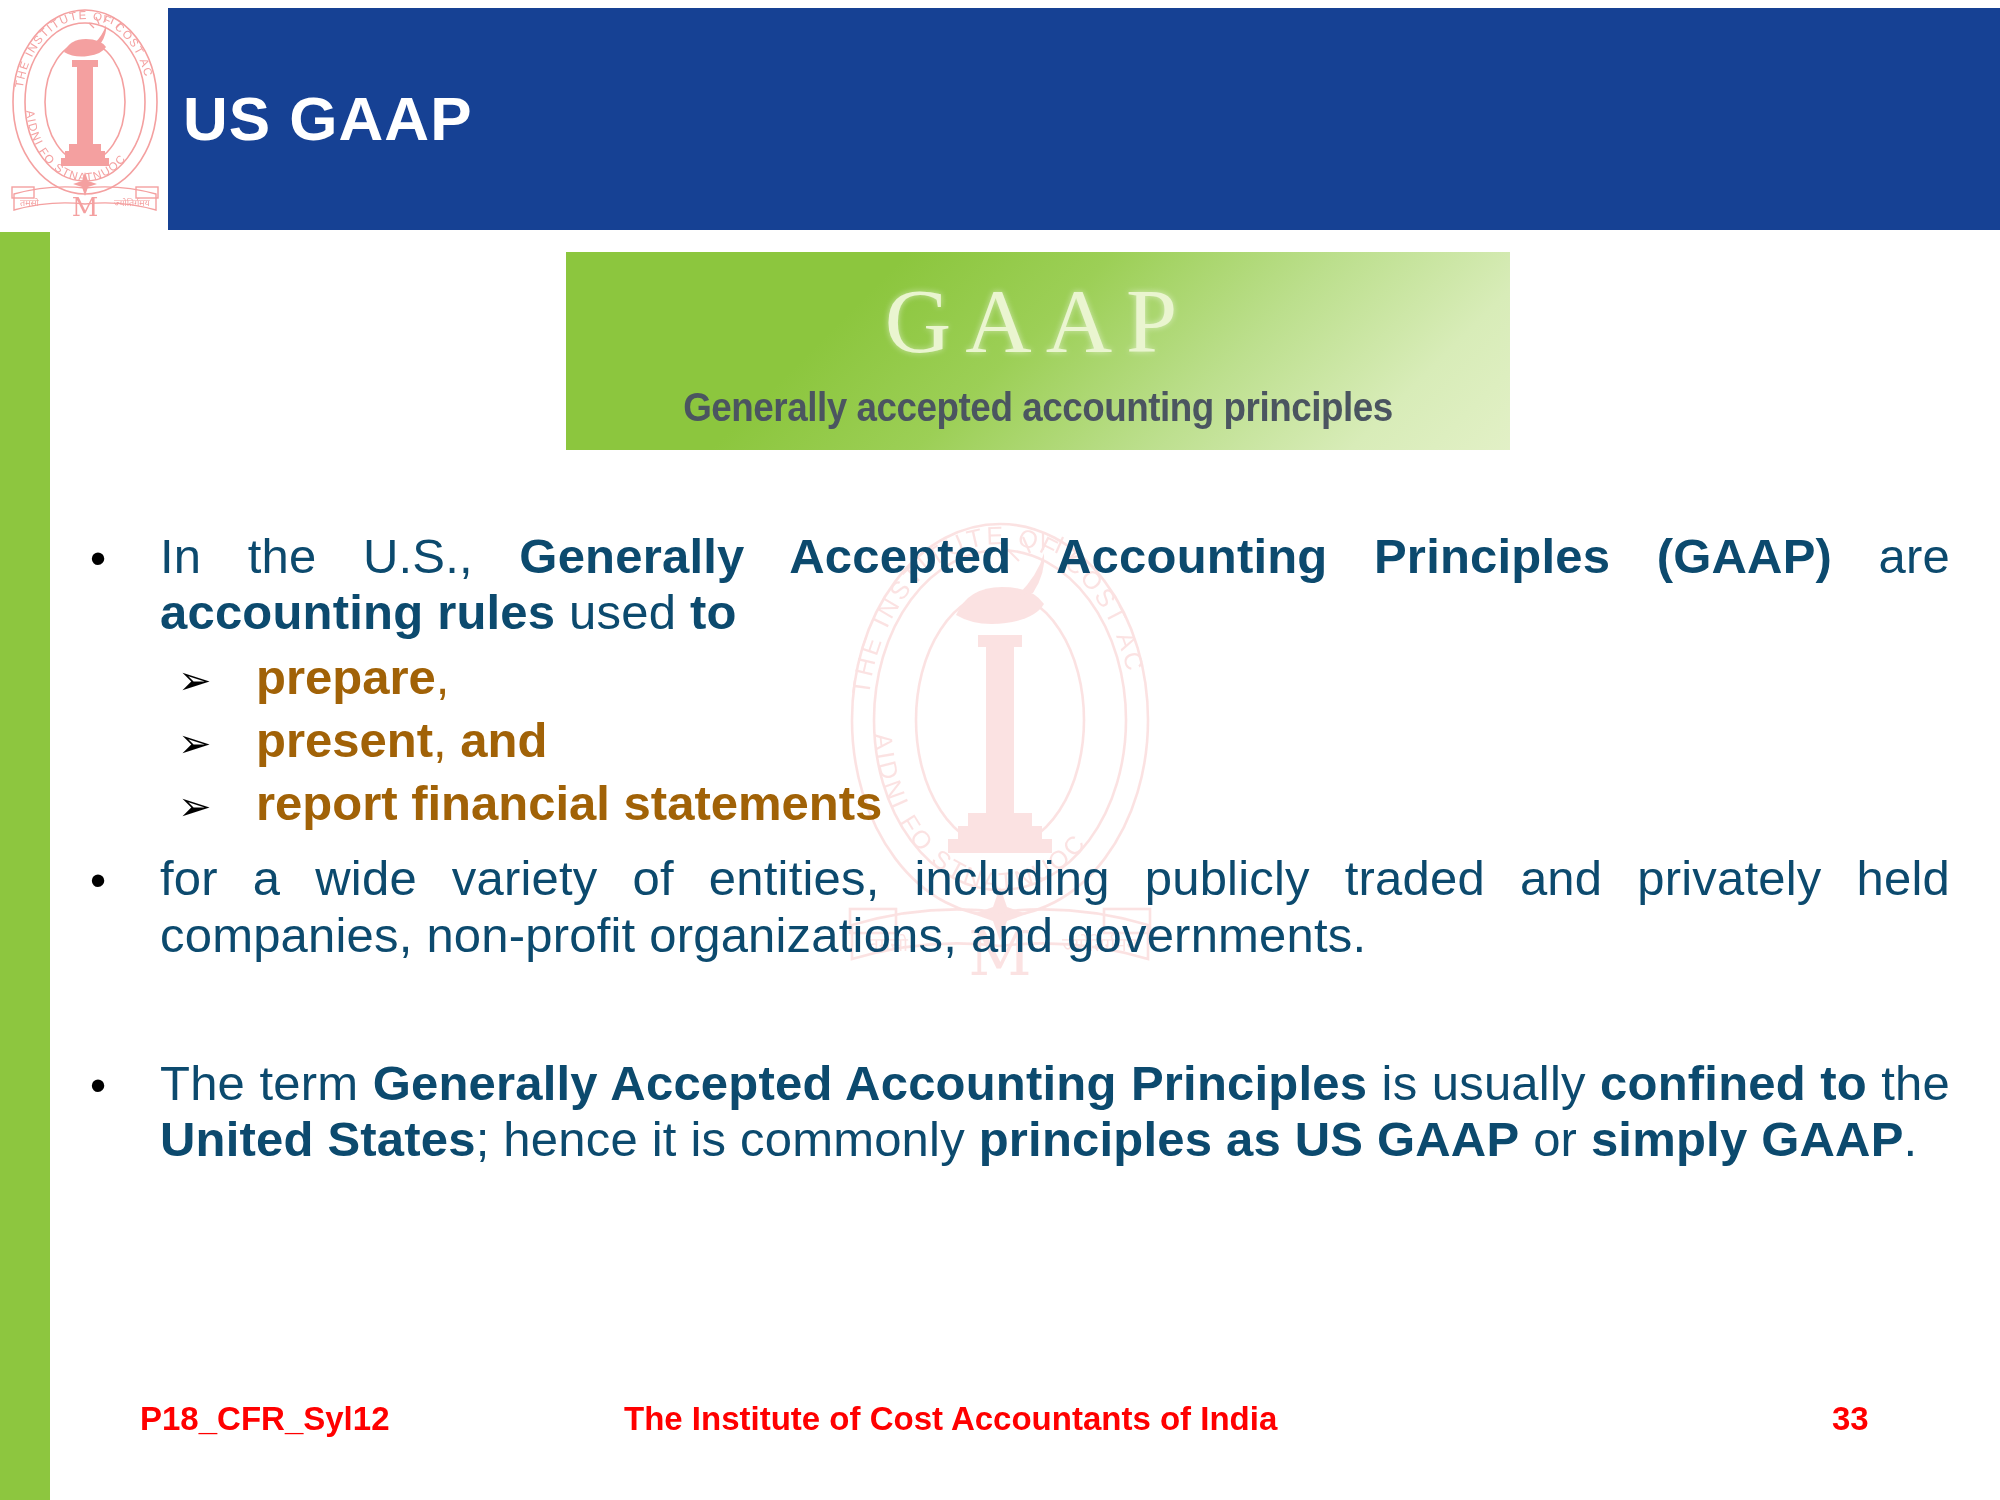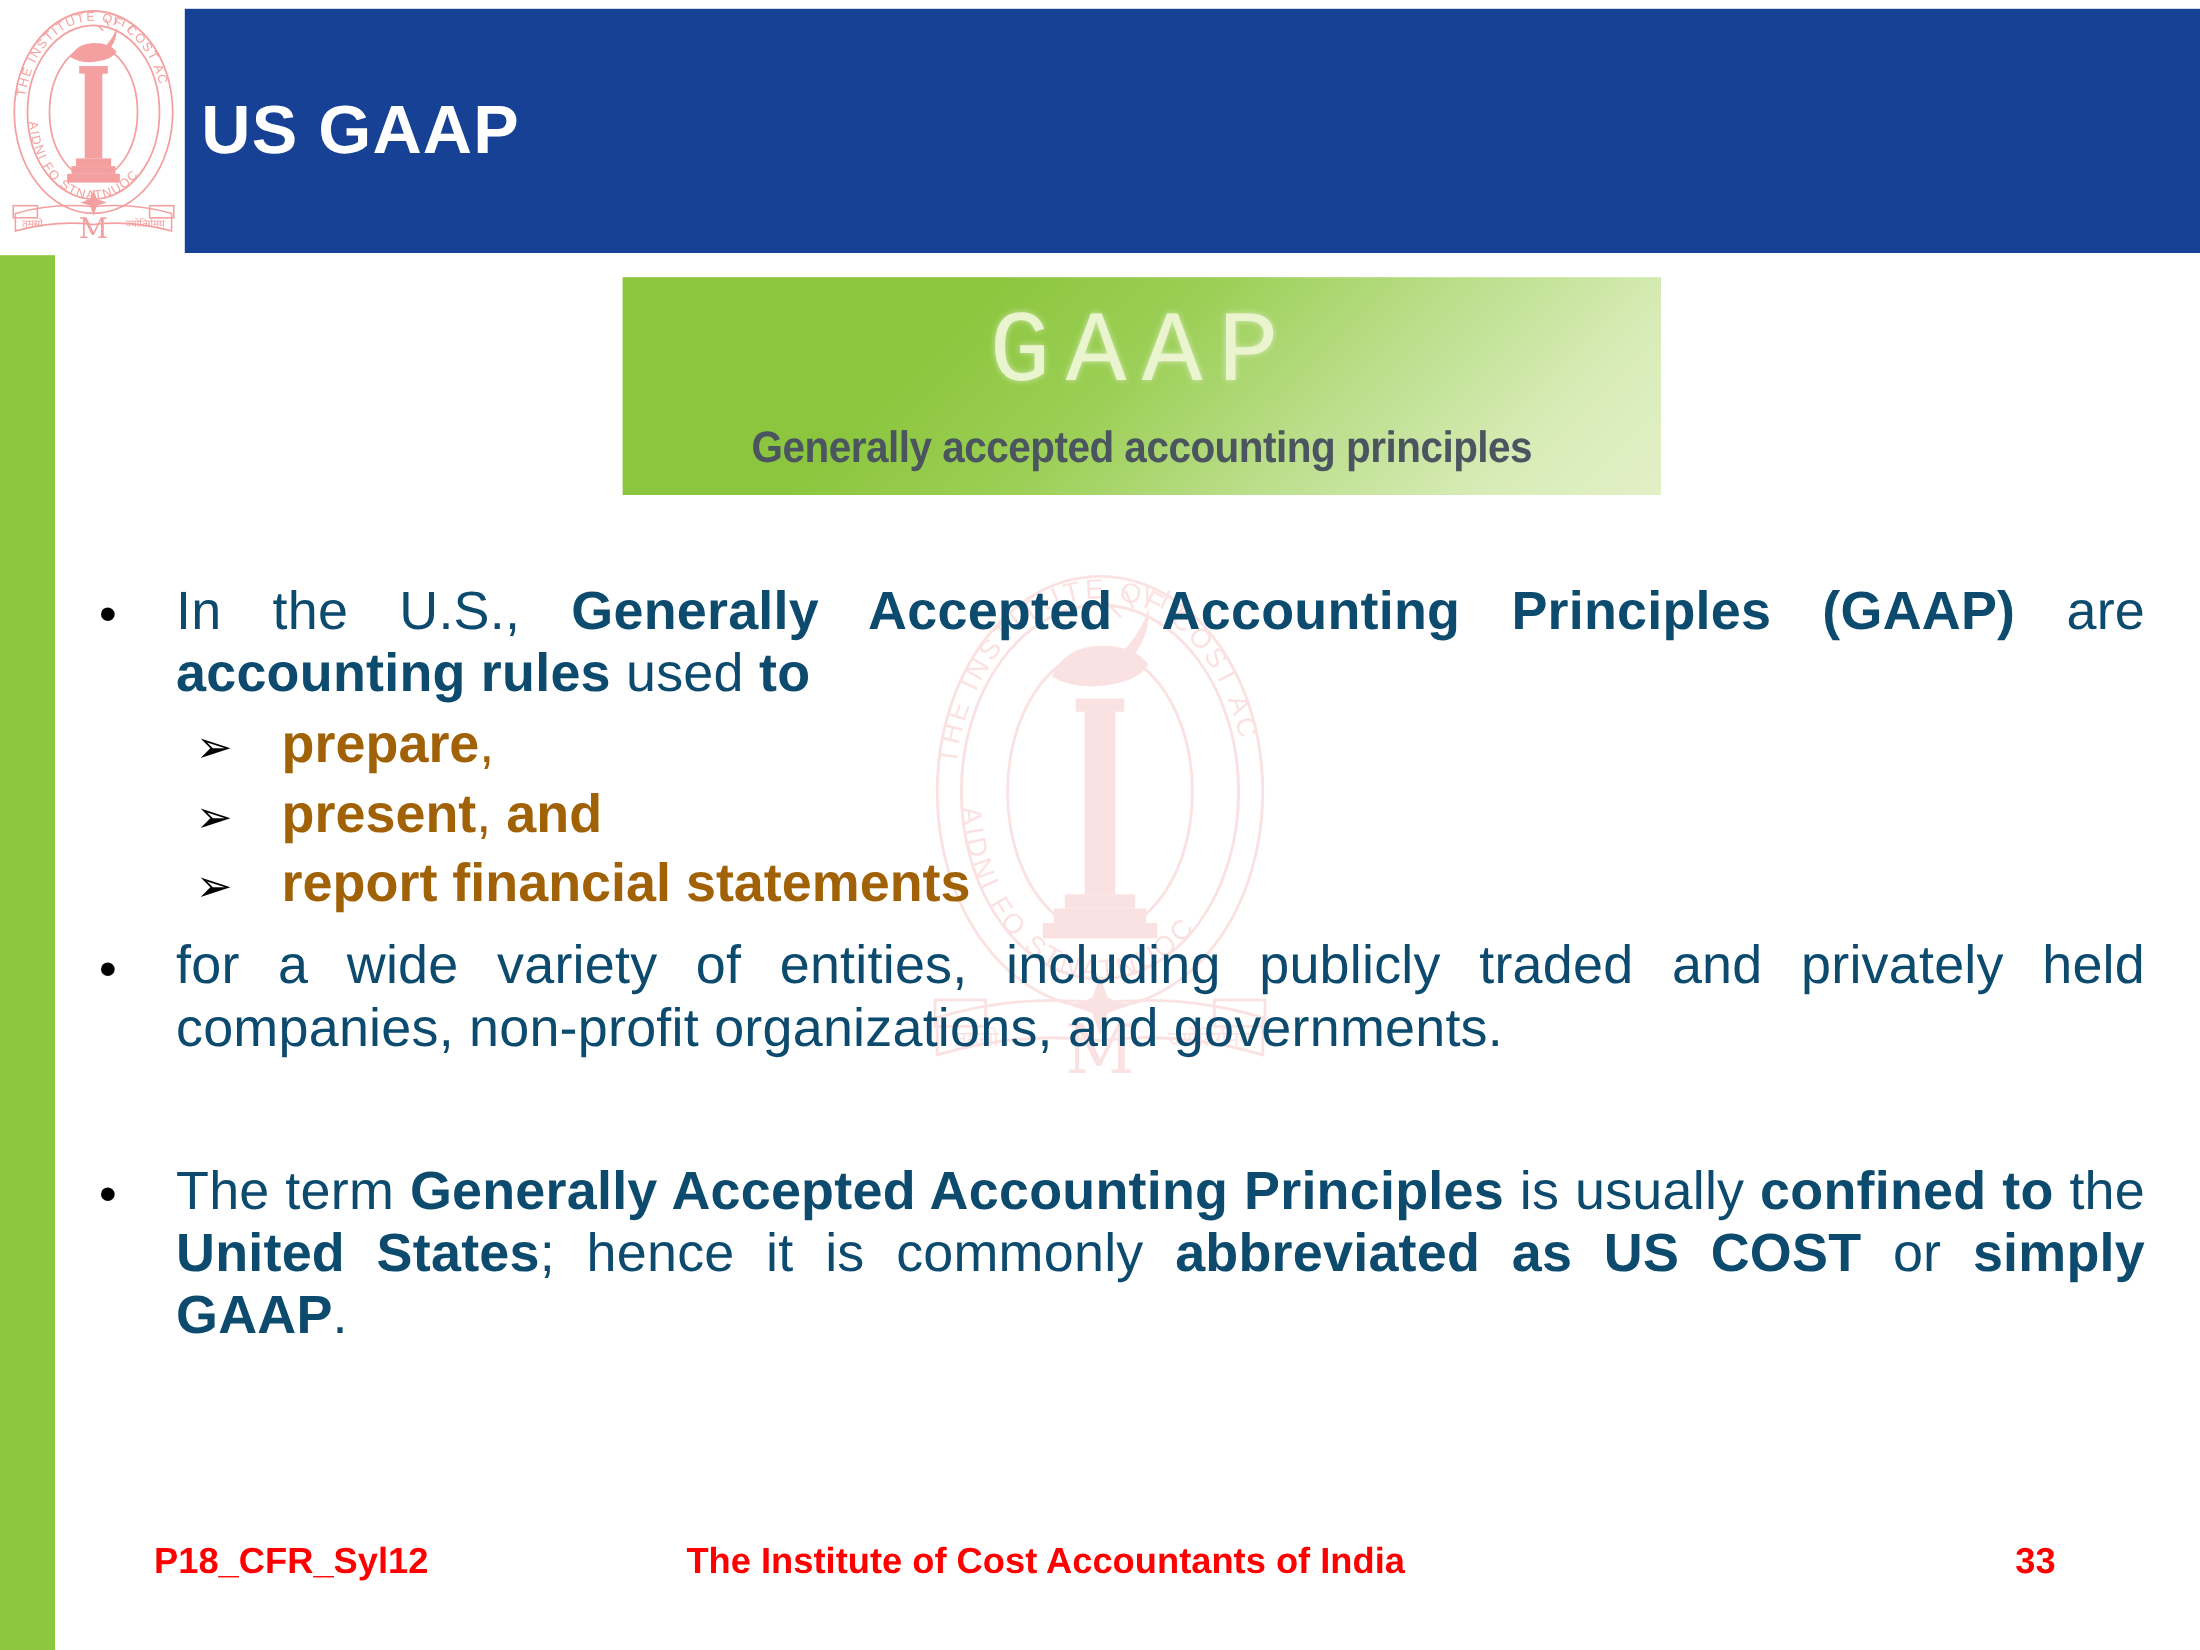--- a/index.html
+++ b/index.html
@@ -95,21 +95,21 @@
         #bcdf8d 68%,
         #d8ecb8 86%,
         #e2f0c6 100%);
     overflow: hidden;
   }
   #gaap-word {
     position: absolute;
     left: 0; top: 16px;
     width: 100%;
     text-align: center;
-    font-family: Liberation Mono, monospace;
+    font-family: Liberation Serif, serif;
     font-size: 92px;
     font-weight: normal;
     letter-spacing: 14px;
     color: #eaf5d0;
     text-shadow: 0 0 6px rgba(255,255,255,0.55);
     white-space: nowrap;
   }
   #gaap-sub {
     position: absolute;
     left: 0; bottom: 20px;
@@ -357,21 +357,21 @@
       <div class="bullet-body">
         <span>for a wide variety of entities, including publicly traded and privately held companies, non-profit organizations, and governments.</span>
       </div>
     </div>
 
     <div class="gap-md"></div>
 
     <div class="bullet-row">
       <div class="bullet-mark">•</div>
       <div class="bullet-body">
-        <span>The term </span><span class="b">Generally Accepted Accounting Principles</span><span> is usually </span><span class="b">confined to</span><span> the </span><span class="b">United States</span><span>; hence it is commonly </span><span class="b">abbreviated as US COST</span><span> or </span><span class="b">simply GAAP</span><span>.</span>
+        <span>The term </span><span class="b">Generally Accepted Accounting Principles</span><span> is usually </span><span class="b">confined to</span><span> the </span><span class="b">United States</span><span>; hence it is commonly </span><span class="b">principles as US GAAP</span><span> or </span><span class="b">simply GAAP</span><span>.</span>
       </div>
     </div>
 
   </div>
 
   <div id="footer">
     <div class="footer-txt" id="footer-left">P18_CFR_Syl12</div>
     <div class="footer-txt" id="footer-center">The Institute of Cost Accountants of India</div>
     <div class="footer-txt" id="footer-right">33</div>
   </div>

